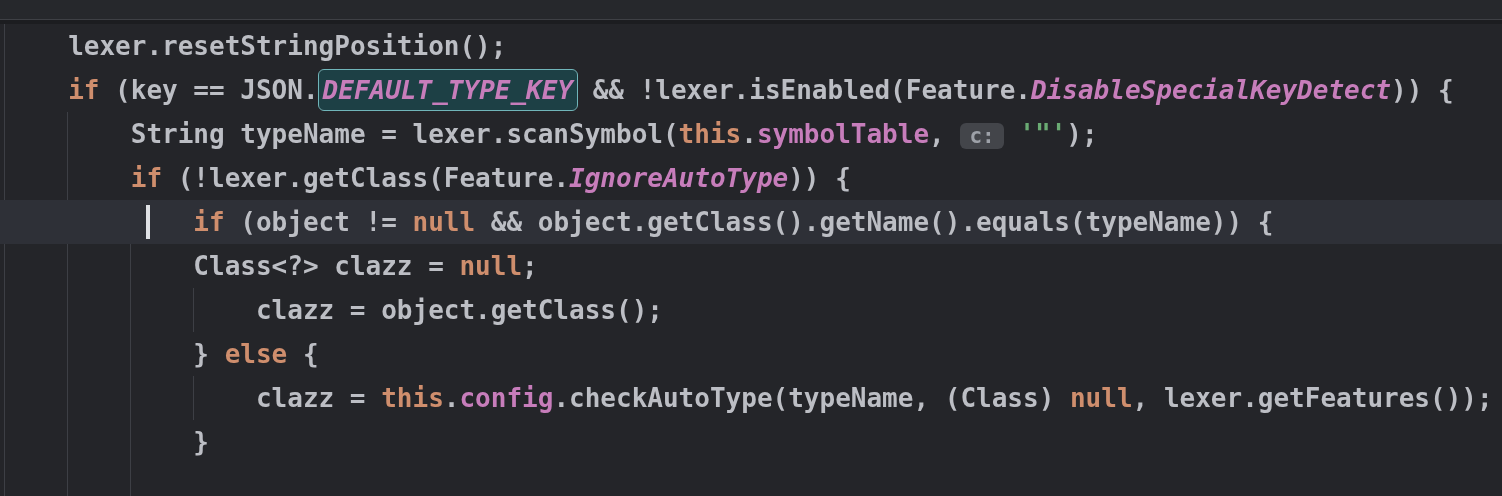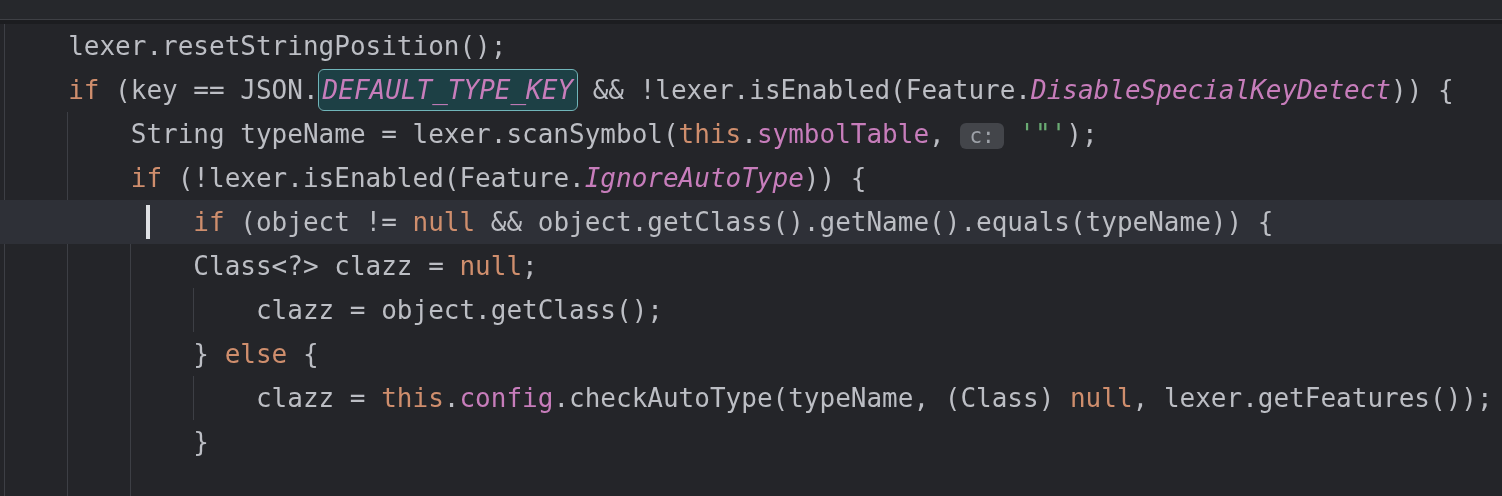--- a/index.html
+++ b/index.html
@@ -8,21 +8,21 @@
   .editor{position:absolute;inset:0;background:var(--bg);}
   
   .sticky{height:19px;overflow:hidden;position:relative;background:var(--stickyBg);}
   .sticky .line{margin-top:-12px;background:transparent;}
   .sep-edge{height:1px;background:#3e4045;}
   .sep-band{height:4px;background:#1c1d20;}
   
   .line{height:44px;line-height:44px;font-size:26px;color:var(--text);
         white-space:pre;padding-left:5.5px;position:relative;}
   .line.current{background:var(--lineHighlight);}
-  .tok{font-style:normal;}
+  .tok{font-style:normal;font-weight:bold;}
   .tok-keyword{color:var(--keyword);}
   .tok-field{color:var(--field);}
   .tok-string{color:var(--string);}
   .tok-plain{color:var(--text);}
   .tok-constant{color:var(--field);font-style:italic;}
   .tok-constant-selected{color:var(--field);font-style:italic;
         background:var(--selBg);outline:1.5px solid var(--selBorder);
         border-radius:5px;padding:5px 4px;margin:-5px 0;}
   .tok-param-badge{background:var(--badgeBg);color:var(--badgeText);
         border-radius:6px;padding:1px 9px;font-size:21px;}
@@ -54,21 +54,21 @@
   <div class="guide" id="g0"></div>
   <div class="guide" id="g1"></div>
   <div class="guide" id="g2"></div>
   <div class="guide" id="g3"></div>
   <div class="guide" id="g4"></div>
 
   <div>
       <div class="line"><span class="tok tok-plain">    </span><span class="tok tok-plain">lexer.resetStringPosition();</span></div>
       <div class="line"><span class="tok tok-plain">    </span><span class="tok tok-keyword">if</span><span class="tok tok-plain"> (key == JSON.</span><span class="tok tok-constant-selected">DEFAULT_TYPE_KEY</span><span class="tok tok-plain"> &amp;&amp; !lexer.isEnabled(Feature.</span><span class="tok tok-constant">DisableSpecialKeyDetect</span><span class="tok tok-plain">)) {</span></div>
       <div class="line"><span class="tok tok-plain">        </span><span class="tok tok-plain">String typeName = lexer.scanSymbol(</span><span class="tok tok-keyword">this</span><span class="tok tok-plain">.</span><span class="tok tok-field">symbolTable</span><span class="tok tok-plain">, </span><span class="tok tok-param-badge">c:</span><span class="tok tok-plain"> </span><span class="tok tok-string">'"'</span><span class="tok tok-plain">);</span></div>
-      <div class="line"><span class="tok tok-plain">        </span><span class="tok tok-keyword">if</span><span class="tok tok-plain"> (!lexer.isEnabled(Feature.</span><span class="tok tok-constant">IgnoreAutoType</span><span class="tok tok-plain">)) {</span></div>
+      <div class="line"><span class="tok tok-plain">        </span><span class="tok tok-keyword">if</span><span class="tok tok-plain"> (!lexer.getClass(Feature.</span><span class="tok tok-constant">IgnoreAutoType</span><span class="tok tok-plain">)) {</span></div>
       <div class="line current"><span class="tok tok-plain">            </span><span class="tok tok-keyword">if</span><span class="tok tok-plain"> (object != </span><span class="tok tok-keyword">null</span><span class="tok tok-plain"> &amp;&amp; object.getClass().getName().equals(typeName)) {</span><div class="caret"></div></div>
       <div class="line"><span class="tok tok-plain">            </span><span class="tok tok-plain">Class&lt;?&gt; clazz = </span><span class="tok tok-keyword">null</span><span class="tok tok-plain">;</span></div>
       <div class="line"><span class="tok tok-plain">                </span><span class="tok tok-plain">clazz = object.getClass();</span></div>
       <div class="line"><span class="tok tok-plain">            </span><span class="tok tok-plain">} </span><span class="tok tok-keyword">else</span><span class="tok tok-plain"> {</span></div>
       <div class="line"><span class="tok tok-plain">                </span><span class="tok tok-plain">clazz = </span><span class="tok tok-keyword">this</span><span class="tok tok-plain">.</span><span class="tok tok-field">config</span><span class="tok tok-plain">.checkAutoType(typeName, (Class) </span><span class="tok tok-keyword">null</span><span class="tok tok-plain">, lexer.getFeatures());</span></div>
       <div class="line"><span class="tok tok-plain">            </span><span class="tok tok-plain">}</span></div>
     </div>
 </div>
 
 </body></html>

